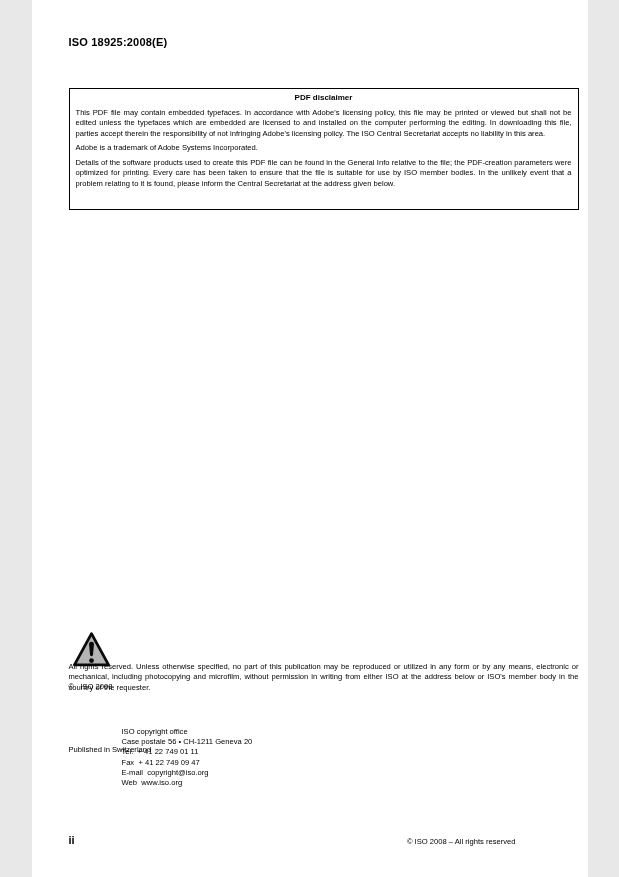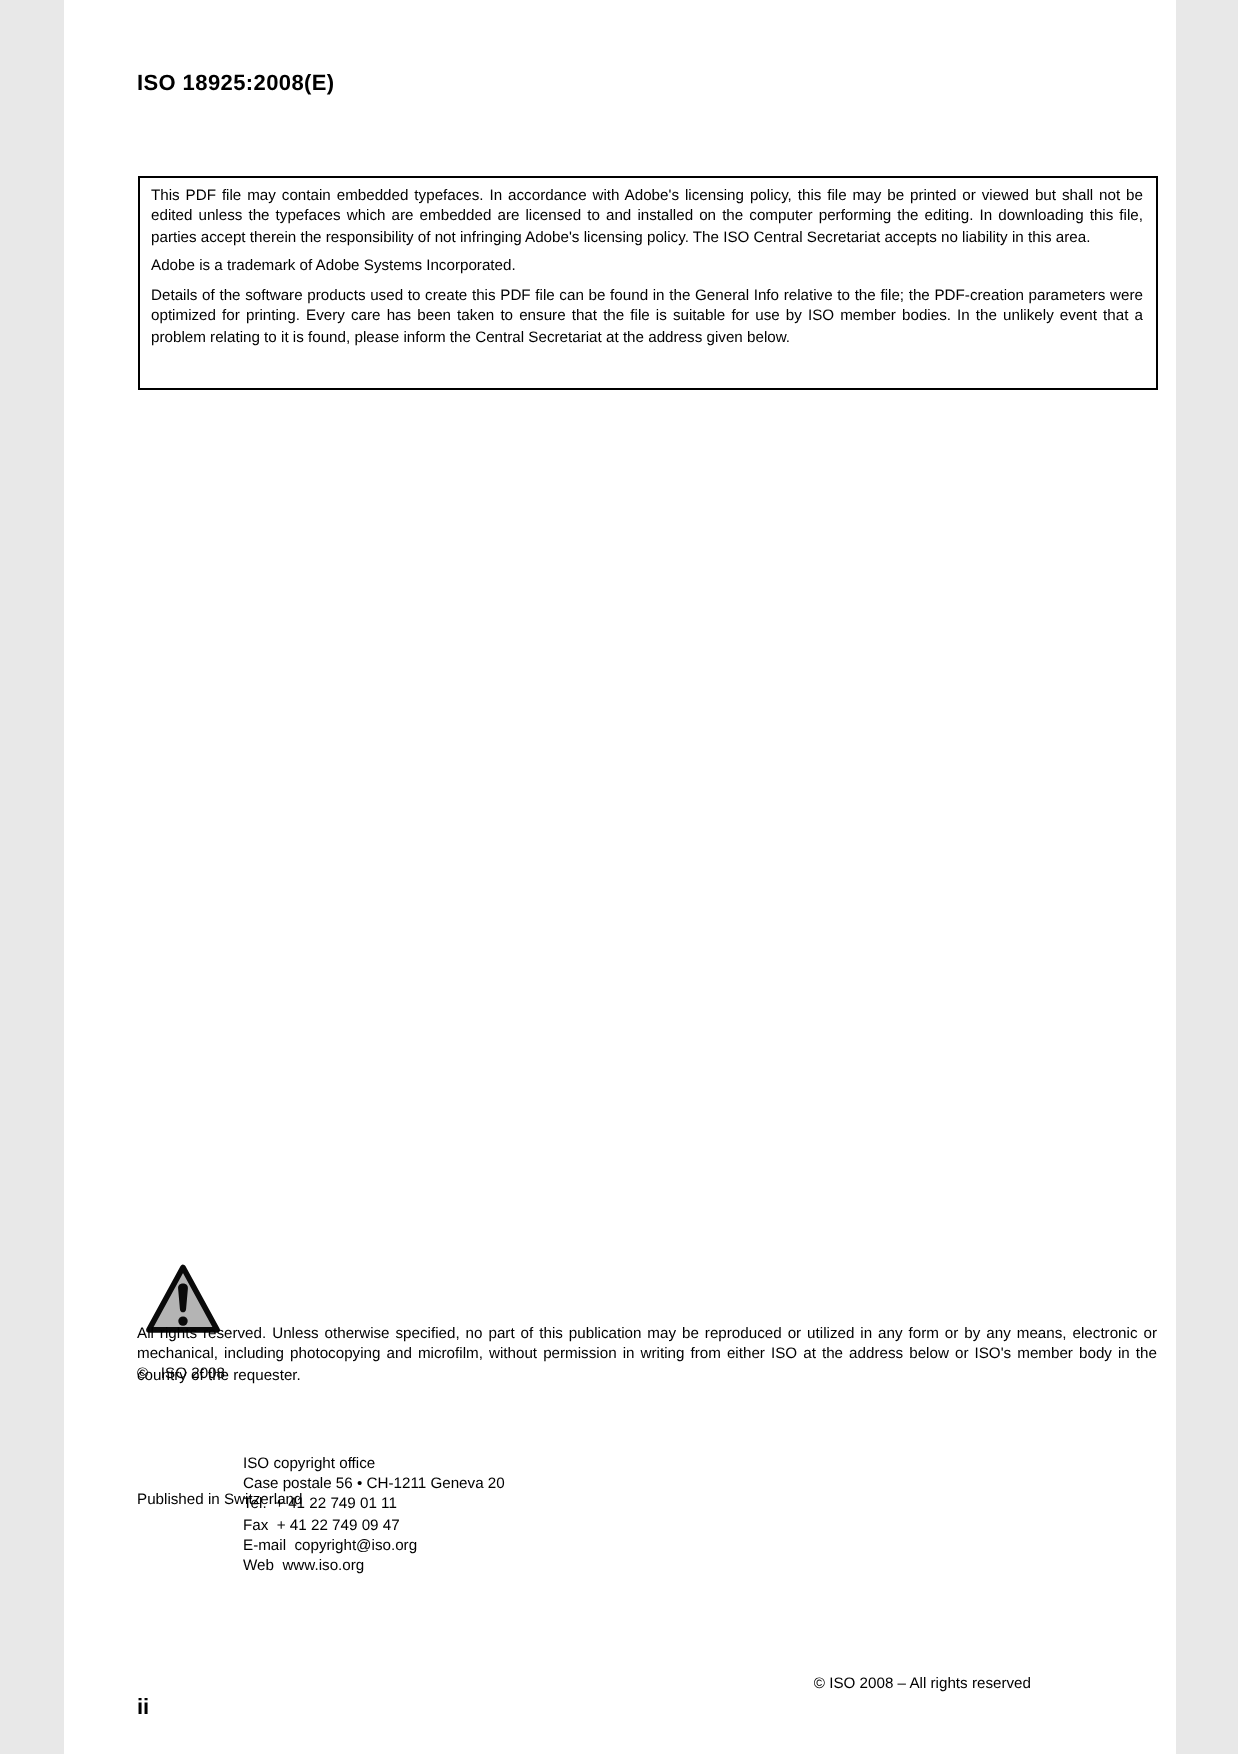--- a/index.html
+++ b/index.html
@@ -91,37 +91,37 @@
     left: 37px;
     top: 745px;
     font-size: 7.6px;
   }
   .footer-page-number {
     position: absolute;
     left: 37px;
     top: 834px;
     font-size: 11px;
     font-weight: bold;
-    margin-top: 14px;
   }
   .footer-copyright {
     position: absolute;
     right: 72px;
     top: 837px;
     font-size: 7.6px;
   }
 </style>
 </head>
 <body>
 
 <div class="page">
 
   <div class="doc-header">ISO 18925:2008(E)</div>
 
   <div class="disclaimer-box">
+    <div class="disclaimer-title">PDF disclaimer</div>
     <p>This PDF file may contain embedded typefaces. In accordance with Adobe's licensing policy, this file may be printed or viewed but shall not be edited unless the typefaces which are embedded are licensed to and installed on the computer performing the editing. In downloading this file, parties accept therein the responsibility of not infringing Adobe's licensing policy. The ISO Central Secretariat accepts no liability in this area.</p>
     <p>Adobe is a trademark of Adobe Systems Incorporated.</p>
     <p>Details of the software products used to create this PDF file can be found in the General Info relative to the file; the PDF-creation parameters were optimized for printing. Every care has been taken to ensure that the file is suitable for use by ISO member bodies. In the unlikely event that a problem relating to it is found, please inform the Central Secretariat at the address given below.</p>
   </div>
 
   <div class="warning-triangle">
     <svg width="39" height="39" viewBox="0 0 48 48" aria-hidden="true">
       <path d="M24 4.5 L45 43 L3 43 Z" fill="#b4b4b4" stroke="#0a0a0a" stroke-width="3.4" stroke-linejoin="round"></path>
       <path d="M24 14.5 c2.1 0 3.2 1.3 3 3.2 l-1.1 12.4 c-0.1 1.3 -0.9 2.1 -1.9 2.1 s-1.8 -0.8 -1.9 -2.1 l-1.1 -12.4 c-0.2 -1.9 0.9 -3.2 3 -3.2 z" fill="#0a0a0a"></path>
       <circle cx="24" cy="37.6" r="2.9" fill="#0a0a0a"></circle>

